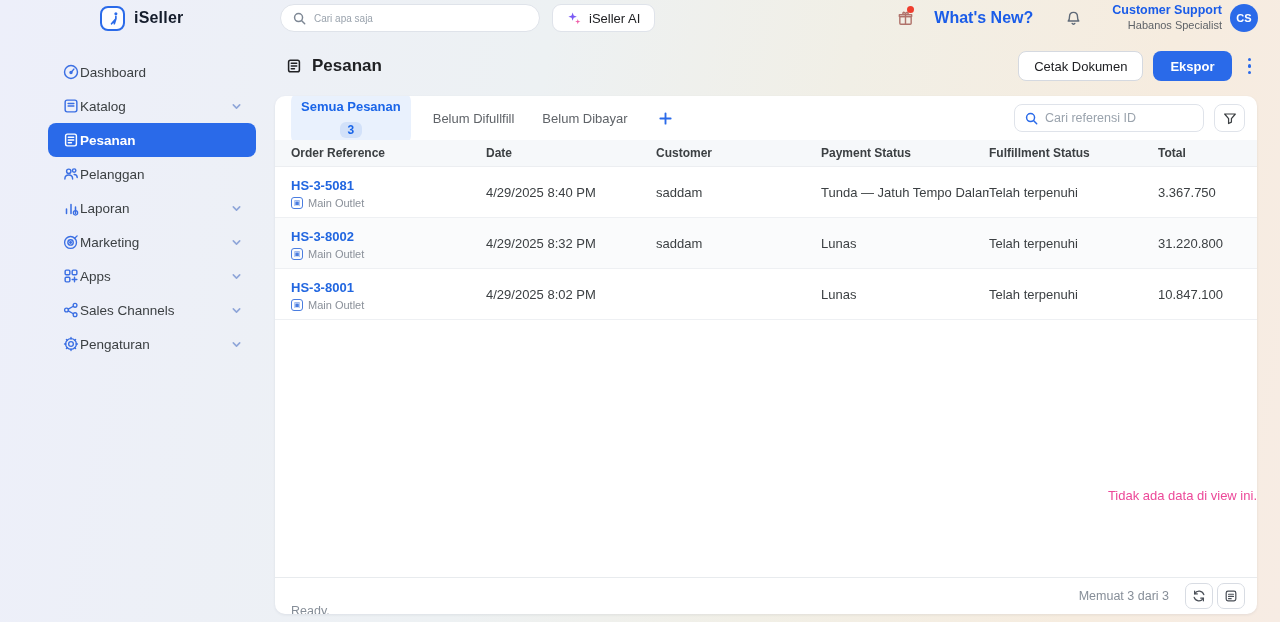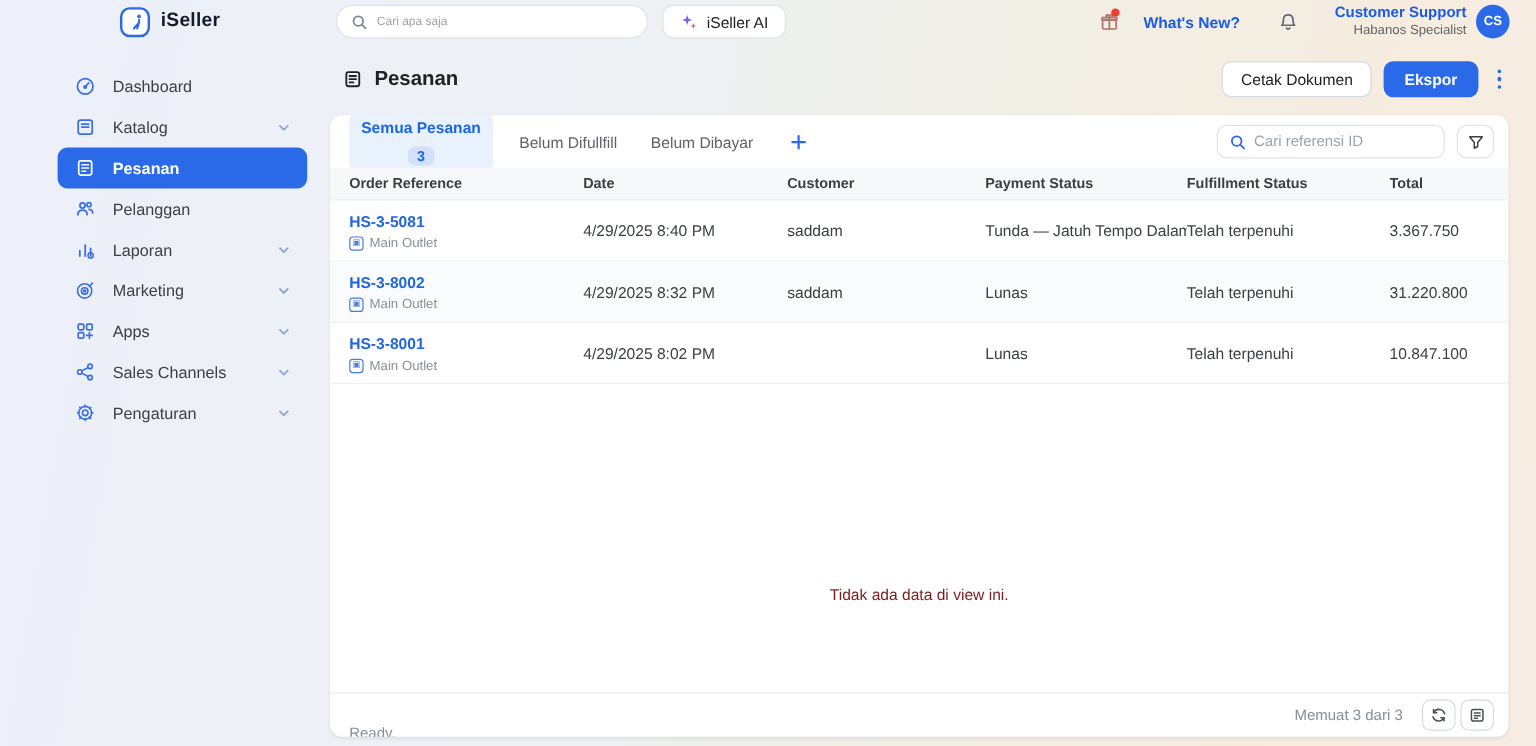--- a/index.html
+++ b/index.html
@@ -11,31 +11,31 @@
   
   .topbar { position:absolute; top:0; left:0; width:100%; height:36px; display:flex; align-items:center; }
   .logo-wrap { width:280px; padding-left:100px; display:flex; align-items:center; gap:9px; }
   .logo-box { width:25px; height:25px; border:2.2px solid #2a6ae9; border-radius:8px; display:flex; align-items:center; justify-content:center; background:#fdfdff; }
   .logo-text { font-size:16px; font-weight:700; color:#141c2b; letter-spacing:.2px; }
   .top-search { width:260px; height:28px; background:#fff; border:1px solid #dfe3ea; border-radius:14px; display:flex; align-items:center; gap:8px; padding:0 12px; }
   .top-search input { border:none; outline:none; background:transparent; font-size:10px; color:#ef4444; width:100%; font-family:inherit; }
   .top-search input::placeholder { color:#9aa3ad; }
   .ai-btn { margin-left:12px; height:28px; padding:0 14px; background:#fff; border:1px solid #dfe3ea; border-radius:9px; display:flex; align-items:center; gap:7px; font-size:13px; font-weight:500; color:#202124; cursor:pointer; }
   .whats-new { margin-left:auto; display:flex; align-items:center; gap:7px; cursor:pointer; position:relative; }
-  .whats-new .lbl { font-size:13px; font-weight:700; color:#1a5ce8;margin-left:13px; }
+  .whats-new .lbl { font-size:16px; font-weight:700; color:#1a5ce8;margin-left:13px; }
   .red-dot { position:absolute; left:10px; top:-3px; width:7px; height:7px; background:#ef3e2e; border-radius:50%; }
   .bell { margin-left:32px; cursor:pointer; display:flex; }
   .user-block { margin-left:30px; text-align:right; line-height:1.25; cursor:pointer; }
   .user-name { font-size:12.5px; font-weight:700; color:#1a5ce8; }
   .user-role { font-size:11px; color:#5f6368; }
   .avatar { margin-left:8px; margin-right:22px; width:28px; height:28px; border-radius:50%; background:#2a6ae9; color:#fff; font-size:11px; font-weight:700; display:flex; align-items:center; justify-content:center; cursor:pointer; }
 
   
   .sidebar { position:absolute; top:36px; left:0; width:275px; bottom:0; padding-top:19px; }
-  .side-item { width:208px; height:34px; margin-left:48px; border-radius:8px; display:flex; align-items:center; gap:14px; padding:0 14px; cursor:pointer; color:#3c4043; font-size:13.5px; }
+  .side-item { width:208px; height:34px; margin-left:48px; border-radius:8px; display:flex; align-items:center; gap:0; padding:0 14px; cursor:pointer; color:#3c4043; font-size:13.5px; }
   .side-item .icn { display:flex; color:#3b6fe3; }
   .side-item .chev { margin-left:auto; display:flex; color:#8fa6d9; }
   .side-item.active { background:#2a6ae9; color:#fff; font-weight:600; }
   .side-item.active .icn { color:#fff; }
 
   
   .main { position:absolute; left:275px; top:36px; right:0; bottom:0; }
   .page-header { height:60px; display:flex; align-items:center; padding:0 23px 0 10px; }
   .page-title-wrap { display:flex; align-items:center; gap:9px; }
   .page-title { font-size:17px; font-weight:700; color:#202124; }
@@ -59,21 +59,21 @@
   .tgrid { display:grid; grid-template-columns:195px 170px 165px 168px 169px 1fr; padding:0 16px; align-items:center; }
   .thead { height:27px; background:#f6f8fa; border-bottom:1px solid #eceef1; flex:none; }
   .thead .th { font-size:12px; font-weight:700; color:#3c4043; white-space:nowrap; overflow:hidden; }
   .trow { height:51px; border-bottom:1px solid #eef0f3; flex:none; cursor:pointer; }
   .trow.alt { background:#fafbfc; }
   .cell { font-size:13px; color:#3c4043; white-space:nowrap; overflow:hidden; }
   .ref-link { font-size:13px; font-weight:600; color:#2166e0; cursor:pointer; display:inline-block; }
   .outlet-line { display:flex; align-items:center; gap:5px; margin-top:3px; font-size:11px; color:#8a9099; }
   .outlet-ic { width:12px; height:12px; border:1.2px solid #4a7de0; border-radius:3px; display:flex; align-items:center; justify-content:center; color:#4a7de0; font-size:7px; line-height:1; }
 
-  .empty-msg { margin-top:168px; text-align:center; font-size:13px; color:#7f1d1d; }
+  .empty-msg { margin-top:168px; text-align:right; font-size:13px; color:#ec4899; }
 
   .card-footer { margin-top:auto; height:37px; border-top:1px solid #e8ebee; display:flex; align-items:center; padding:0 12px 0 16px; flex:none; }
   .status-txt { font-size:12.5px; color:#868e98;margin-top:30px; }
   .loaded-txt { margin-left:auto; font-size:12.5px; color:#868e98; margin-right:12px; }
   .ftr-btn { width:28px; height:26px; border:1px solid #d8dce3; border-radius:7px; background:#fff; display:flex; align-items:center; justify-content:center; cursor:pointer; color:#4a4f57; margin-left:4px; }
 </style>
 </head>
 <body>
 
 <div class="app">

